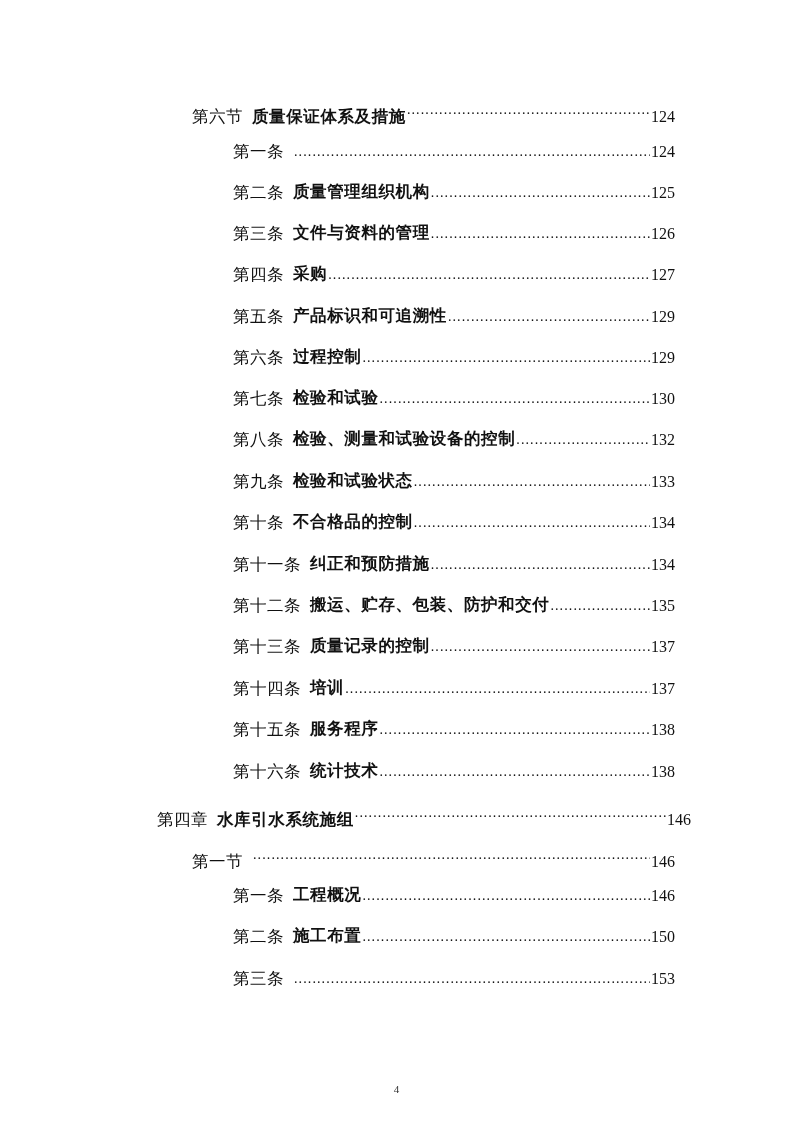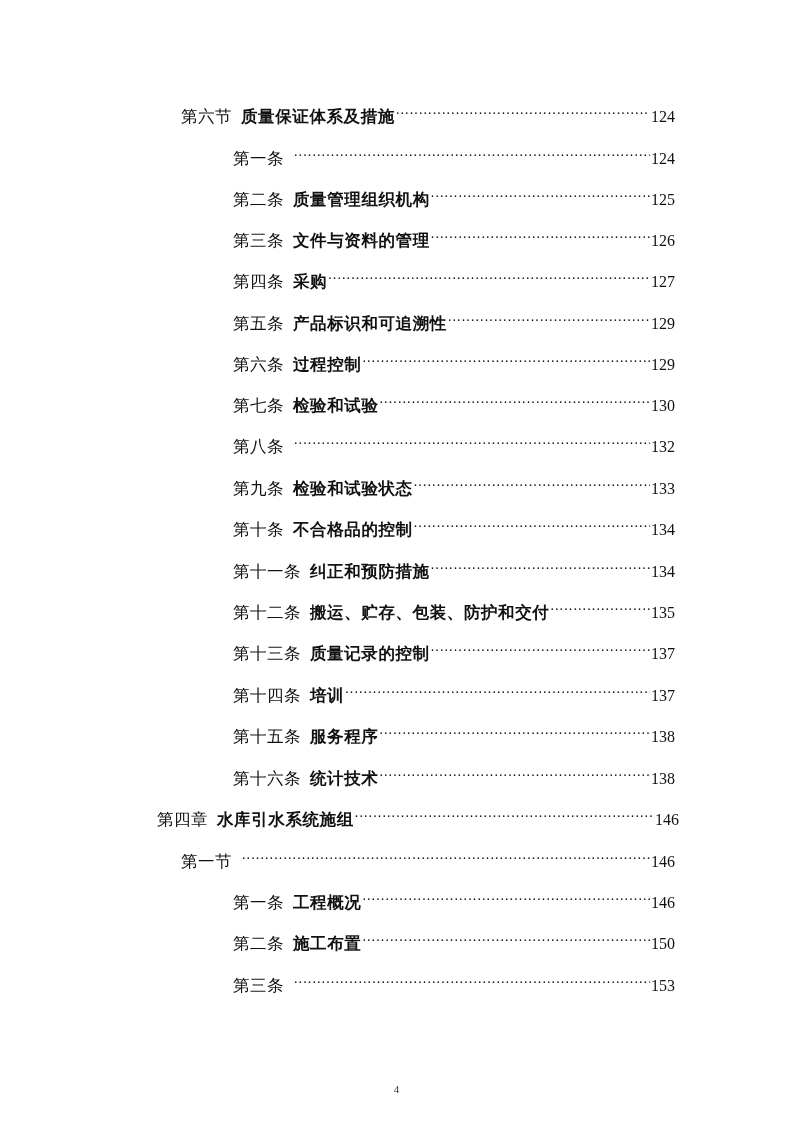--- a/index.html
+++ b/index.html
@@ -10,23 +10,23 @@
          font-size:16.5px; line-height:24px; white-space:nowrap; }
   .row .num { letter-spacing:0.5px; }
   .row .sp { display:inline-block; width:9px; }
   .row .title { font-weight:bold; letter-spacing:0.6px;font-family:Liberation Mono, monospace; }
   .row .dots { flex:1; overflow:hidden; margin:0 1px; position:relative; height:24px; }
   .row .dots::after {
     content:"..............................................................................................................................................................................................................";
     position:absolute; left:0; bottom:5px; letter-spacing:1.1px; font-size:14px; line-height:14px;
   }
   .row .page { font-size:16px; }
-  .lvl1 { left:157px; right:114px; }
-  .lvl2 { left:181px; right:118px; }
-  .lvl3 { left:233px; right:118px; }
+  .lvl1 { left:157px; right:102px; }
+  .lvl2 { left:192px; right:118px; }
+  .lvl3 { left:233px; right:118px;align-items:flex-end; }
   .footer-page { position:absolute; top:1083px; left:0; width:793px; text-align:center;
                  font-size:11px; color:#333; }
 </style>
 </head>
 <body>
 
 <div class="toc">
   <div class="row lvl2" style="top:98px">
     <span class="num">第六节</span>
       <span class="sp"></span>
@@ -78,20 +78,21 @@
   <div class="row lvl3" style="top:387px">
     <span class="num">第七条</span>
       <span class="sp"></span>
     <span class="title">检验和试验</span>
     <span class="dots"></span>
     <span class="page">130</span>
   </div>
   <div class="row lvl3" style="top:428px">
     <span class="num">第八条</span>
       <span class="sp"></span>
+    <span class="title">检验、测量和试验设备的控制</span>
     <span class="dots"></span>
     <span class="page">132</span>
   </div>
   <div class="row lvl3" style="top:470px">
     <span class="num">第九条</span>
       <span class="sp"></span>
     <span class="title">检验和试验状态</span>
     <span class="dots"></span>
     <span class="page">133</span>
   </div>

